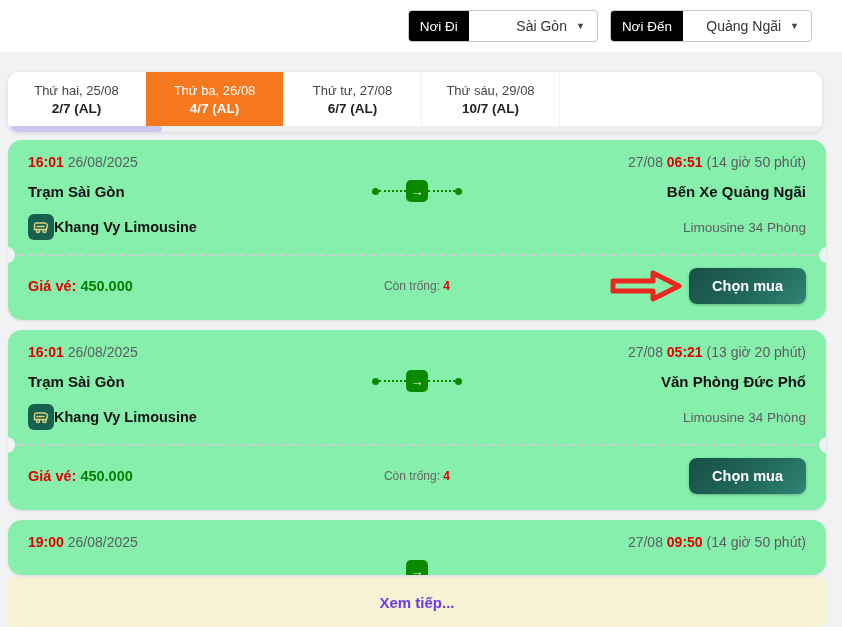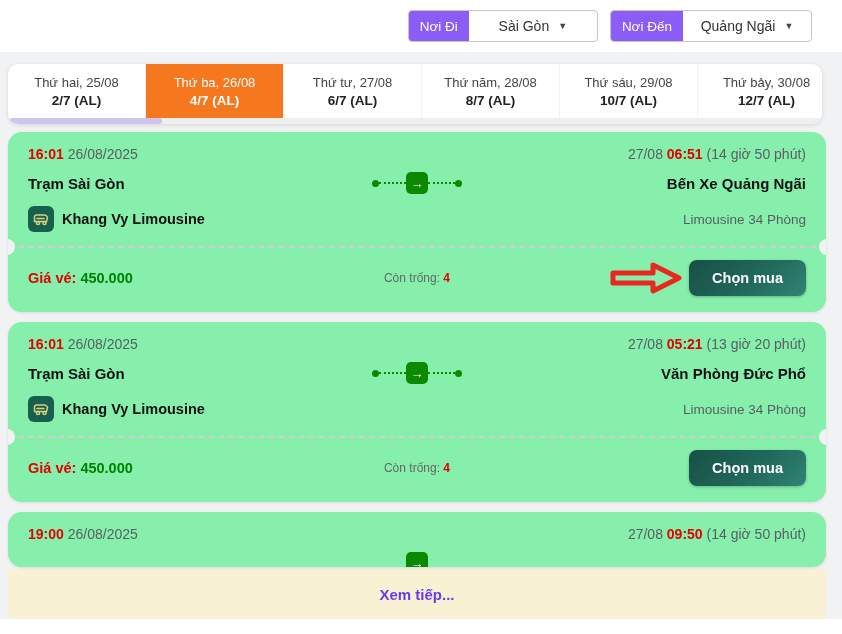--- a/index.html
+++ b/index.html
@@ -4,28 +4,28 @@
 <style>
   * { margin:0; padding:0; box-sizing:border-box; }
   html,body { width:842px; height:634px; background:#fff; overflow:hidden;
     font-family:"Liberation Sans","DejaVu Sans",sans-serif; }
 
   
   .header { height:52px; background:#fff; display:flex; justify-content:flex-end;
     align-items:center; gap:12px; padding-right:30px; }
   .select-group { display:flex; align-items:stretch; height:32px; border:1px solid #c6c6c6;
     border-radius:4px; overflow:hidden; background:#fff; }
-  .sg-label { background:#8b5cf6; color:#fff; font-size:13.5px; display:flex;
+  .sg-label { background:#000000; color:#fff; font-size:13.5px; display:flex;
     align-items:center; padding:0 11px; white-space:nowrap; }
-  .sg-value { display:flex; align-items:center; justify-content:center;
+  .sg-value { display:flex; align-items:center; justify-content:flex-end;
     gap:9px; padding:0 12px; font-size:14px; color:#333; min-width:128px; cursor:pointer; }
   .caret { font-size:9px; color:#444; }
 
   
-  .gray-zone { background:#f1f2f4; padding-top:12px; }
+  .gray-zone { background:#f1f2f4; padding-top:20px; }
 
   
   .tabs-card { margin:0 20px 8px 8px; background:#fff; border-radius:10px;
     box-shadow:0 1px 4px rgba(0,0,0,.12); overflow:hidden; }
   .tabs-row { display:flex; height:54px; }
   .tab { flex:0 0 138px; display:flex; flex-direction:column; justify-content:center;
     align-items:center; gap:3px; cursor:pointer; border-right:1px solid #f2f2f2; }
   .tab .day { font-size:13px; color:#444; }
   .tab .lunar { font-size:13.5px; font-weight:bold; color:#222; }
   .tab.active { background:#F5781F; }
@@ -45,21 +45,21 @@
     margin-bottom:12px; }
   .loc { font-size:15px; font-weight:bold; color:#101214; }
   .loc.to { text-align:right; }
   .route { display:flex; align-items:center; margin:0 10px; }
   .r-dot { width:7px; height:7px; border-radius:50%; background:#0B8A00; }
   .r-line { width:27px; border-top:2px dotted #0B8A00; }
   .r-box { width:22px; height:22px; background:#0B8A00; border-radius:5px;
     display:flex; align-items:center; justify-content:center; color:#fffbe8;
     font-size:13px; font-weight:bold; line-height:1; }
   .op-row { display:flex; justify-content:space-between; align-items:center; }
-  .op-left { display:flex; align-items:center; gap:8px; }
+  .op-left { display:flex; align-items:center; gap:0; }
   .op-logo { width:26px; height:26px; background:#17604F; border-radius:6px;
     display:flex; align-items:center; justify-content:center; }
   .op-name { font-size:14.5px; font-weight:bold; color:#111; }
   .vehicle { font-size:13.5px; color:#5a5e62; }
   .dash-row { position:relative; border-top:2px dashed #cfcfcf; margin:4px 0 0; }
   .notch { position:absolute; width:16px; height:16px; border-radius:50%;
     background:#f1f2f4; top:-9px; }
   .notch.l { left:-9px; } .notch.r { right:-9px; }
   .card-footer { display:grid; grid-template-columns:1fr auto 1fr; align-items:center;
     padding:12px 20px 16px; }
@@ -116,30 +116,22 @@
       </div>
       <div class="tab active">
         <span class="day">Thứ ba, 26/08</span>
         <span class="lunar">4/7 (AL)</span>
       </div>
       <div class="tab">
         <span class="day">Thứ tư, 27/08</span>
         <span class="lunar">6/7 (AL)</span>
       </div>
       <div class="tab">
-        <span class="day">Thứ năm, 28/08</span>
-        <span class="lunar">8/7 (AL)</span>
-      </div>
-      <div class="tab">
         <span class="day">Thứ sáu, 29/08</span>
         <span class="lunar">10/7 (AL)</span>
-      </div>
-      <div class="tab">
-        <span class="day">Thứ bảy, 30/08</span>
-        <span class="lunar">12/7 (AL)</span>
       </div>
     </div>
     <div class="tabs-scrollbar">
       <div class="tabs-thumb"></div>
     </div>
   </div>
 
   <div class="card">
     <div class="card-top">
       <div class="time-row">

